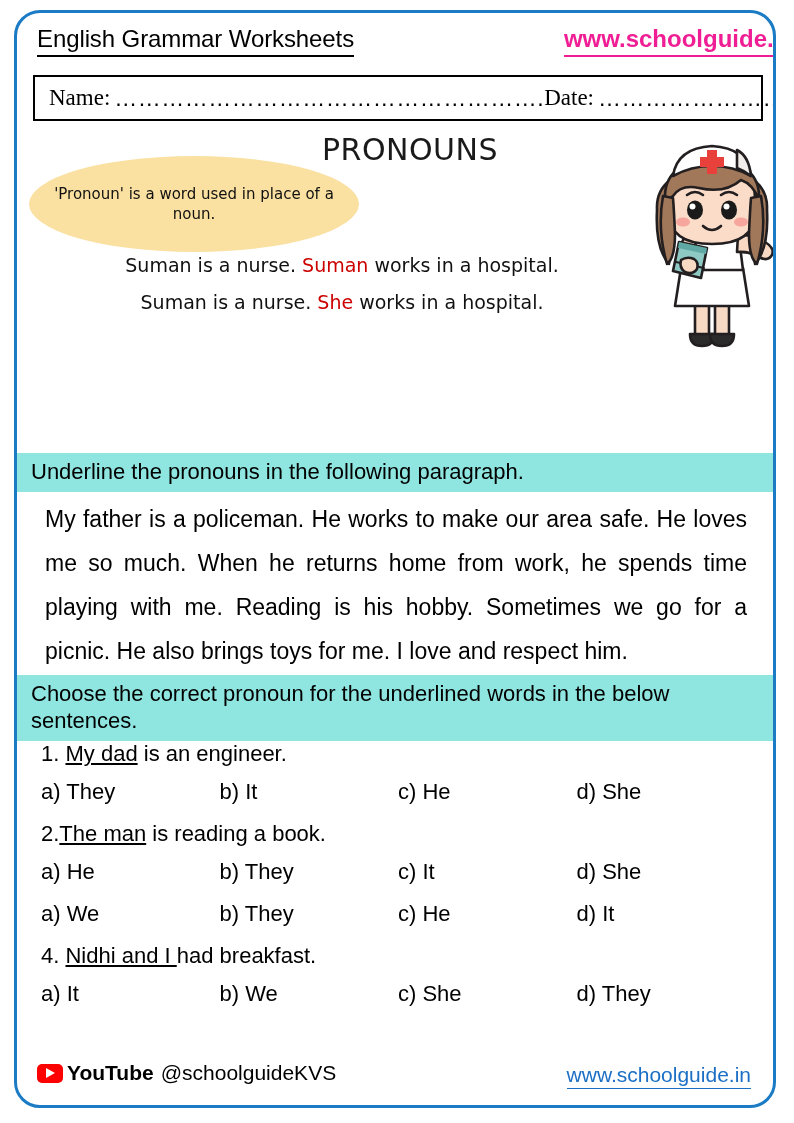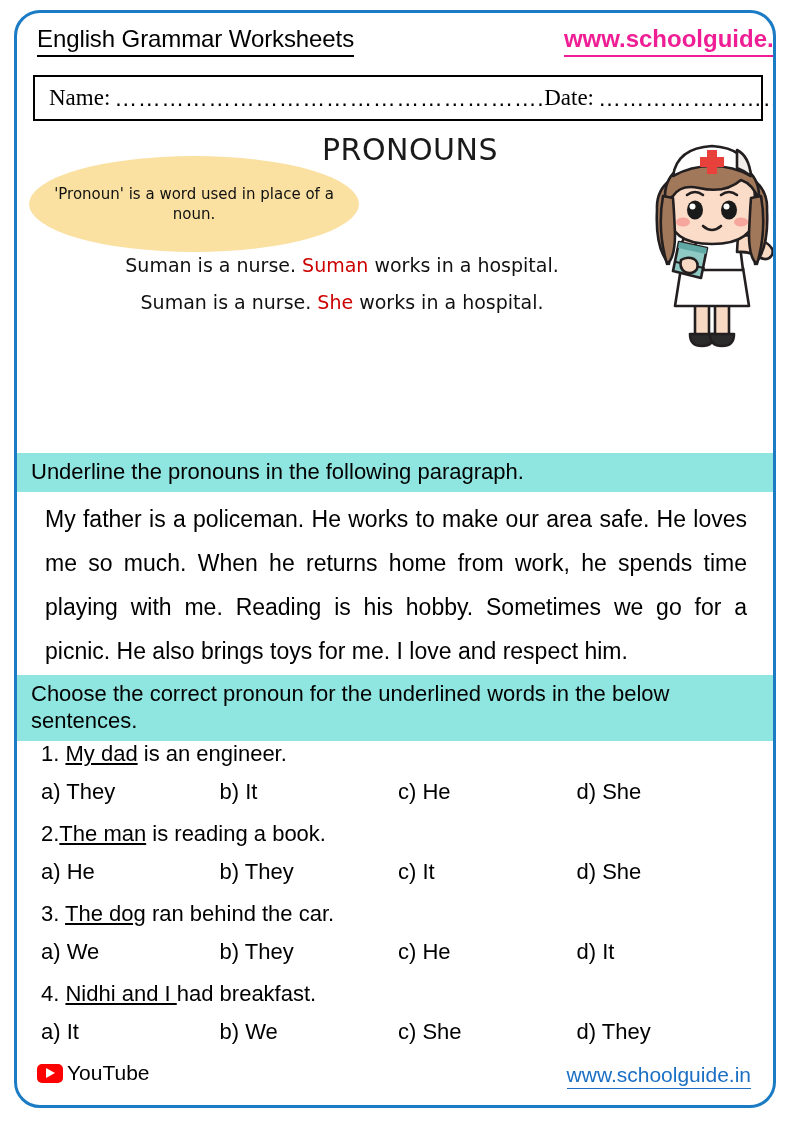--- a/index.html
+++ b/index.html
@@ -273,21 +273,21 @@
     content: "";
     position: absolute;
     left: 9px; top: 4.5px;
     border-left: 9px solid #fff;
     border-top: 5px solid transparent;
     border-bottom: 5px solid transparent;
   }
   #yt-wordmark {
     font-family: "Liberation Sans Narrow", "Liberation Sans", sans-serif;
     font-size: 21px;
-    font-weight: normal;
+    font-weight: bold;
     color: #000;
     margin-right: 7px;
   }
   #yt-handle {
     font-family: "Liberation Sans Narrow", "Liberation Sans", sans-serif;
     font-size: 21px;
     color: #000;
   }
   #footer-site {
     position: absolute;
@@ -417,38 +417,38 @@
     </div>
 
     <div class="mcq-question"><span>2.</span><span class="q-underline">The man</span><span> is reading a book.</span></div>
     <div class="mcq-options">
       <span class="mcq-option">a)  He</span>
       <span class="mcq-option">b) They</span>
       <span class="mcq-option">c) It</span>
       <span class="mcq-option">d) She</span>
     </div>
 
-    <div class="mcq-question"><span>3. </span><span class="q-underline">The dog</span><span> ran behind the car.</span></div>
     <div class="mcq-options">
       <span class="mcq-option">a)  We</span>
       <span class="mcq-option">b) They</span>
       <span class="mcq-option">c) He</span>
       <span class="mcq-option">d) It</span>
     </div>
 
     <div class="mcq-question"><span>4. </span><span class="q-underline">Nidhi and I </span><span>had breakfast.</span></div>
     <div class="mcq-options">
       <span class="mcq-option">a) It</span>
       <span class="mcq-option">b) We</span>
       <span class="mcq-option">c) She</span>
       <span class="mcq-option">d) They</span>
     </div>
   </div>
 
   <div id="footer-row">
     <div id="yt-group">
       <span id="yt-badge"></span>
       <span id="yt-wordmark">YouTube</span>
+      <span id="yt-handle">@schoolguideKVS</span>
     </div>
     <div id="footer-site">www.schoolguide.in</div>
   </div>
 
 </div>
 
 </body></html>

